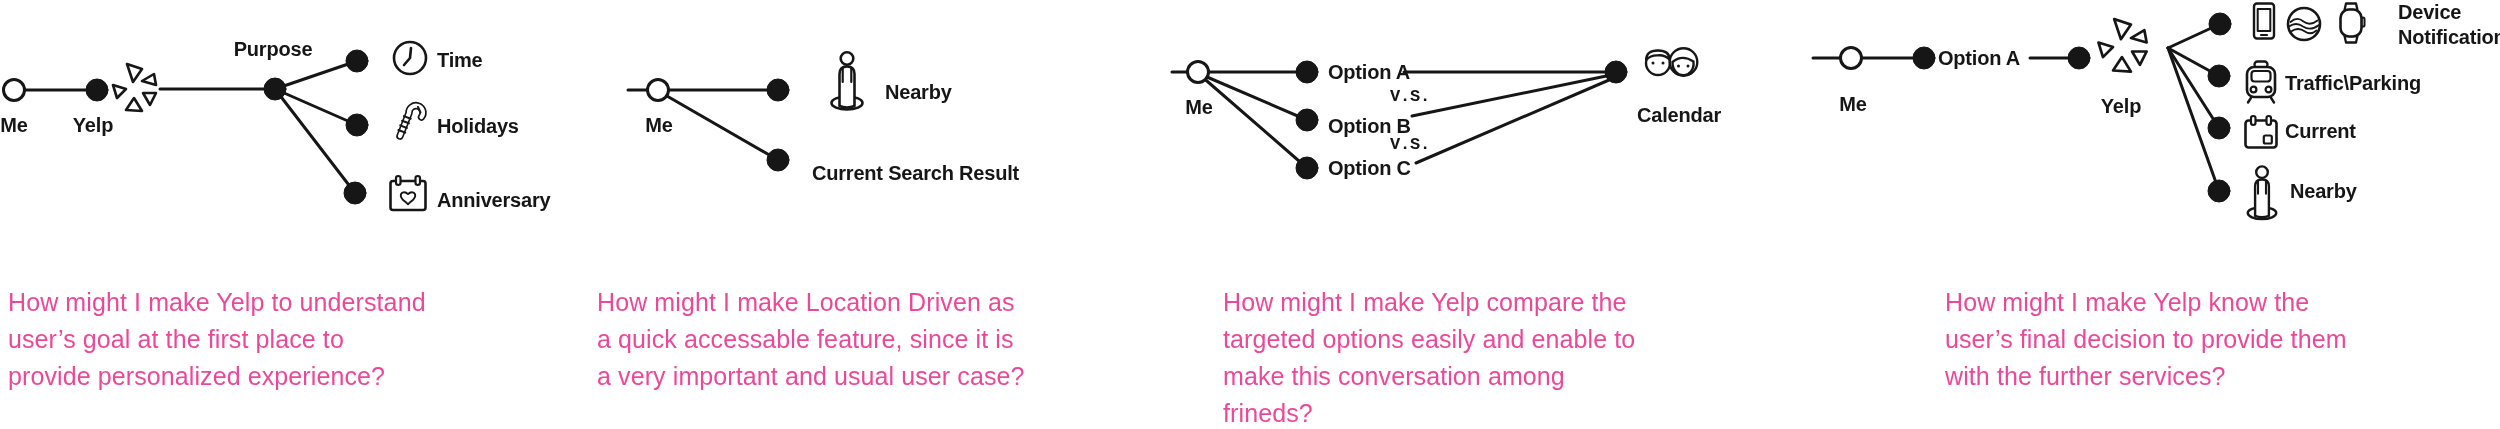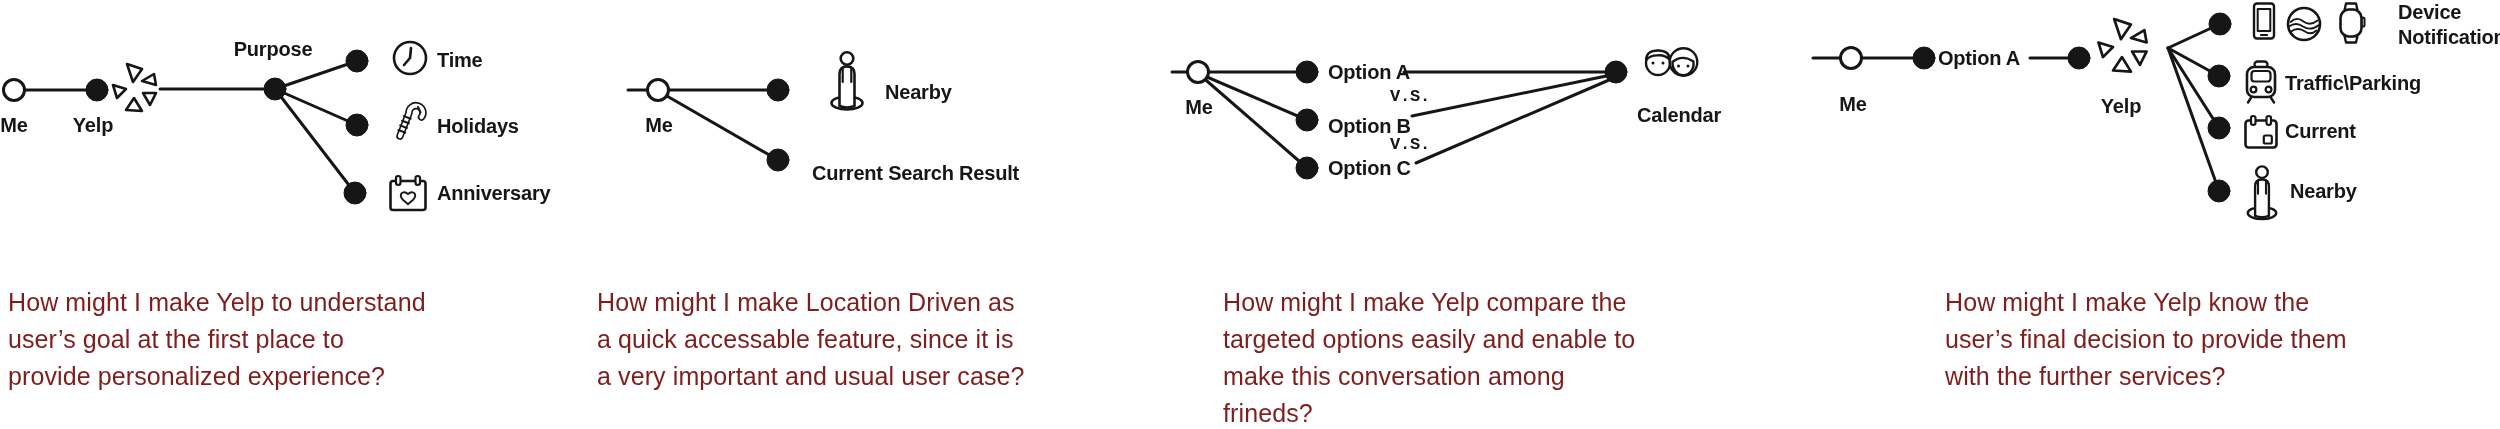--- a/index.html
+++ b/index.html
@@ -10,21 +10,21 @@
   svg.diagram{position:absolute;left:0;top:0;}
   .lbl{
     position:absolute;font-weight:700;font-size:20px;line-height:21px;
     color:#161616;white-space:nowrap;letter-spacing:-0.2px;
   }
   .lbl.ctr{transform:translateX(-50%);}
   .lbl.small{font-size:17px;line-height:17px;font-family:Liberation Mono, monospace;}
   .lbl.multi{white-space:pre-line;line-height:25px;}
   .q{
     position:absolute;top:284px;width:480px;font-size:25px;line-height:37px;
-    font-weight:400;color:#7f1d1d;white-space:pre-line;letter-spacing:0.1px;
+    font-weight:400;color:#ec4899;white-space:pre-line;letter-spacing:0.1px;
   }
 </style>
 </head>
 <body>
 
 <svg class="diagram" width="2500" height="429" viewBox="0 0 2500 429" stroke-linecap="round" stroke-linejoin="round">
 
   <g stroke="#161616">
     <line x1="24" y1="90" x2="86" y2="90" stroke-width="3"></line>
     <line x1="160" y1="89" x2="268" y2="89" stroke-width="3"></line>
@@ -176,21 +176,21 @@
       <circle cy="-20.5" r="6.3" fill="#ffffff" stroke-width="2.6"></circle>
     </g>
   </g>
 </svg>
 
 <div class="lbl ctr" style="left:14px;top:115px">Me</div>
 <div class="lbl ctr" style="left:93px;top:115px">Yelp</div>
 <div class="lbl ctr" style="left:273px;top:39px">Purpose</div>
 <div class="lbl" style="left:437px;top:50px">Time</div>
 <div class="lbl" style="left:437px;top:116px">Holidays</div>
-<div class="lbl" style="left:437px;top:183px">Anniversary</div>
+<div class="lbl" style="left:437px;top:190px">Anniversary</div>
 <div class="q" style="left:8px">How might I make Yelp to understand
 user’s goal at the first place to
 provide personalized experience?</div>
 
 <div class="lbl ctr" style="left:659px;top:115px">Me</div>
 <div class="lbl" style="left:885px;top:82px">Nearby</div>
 <div class="lbl" style="left:812px;top:163px">Current Search Result</div>
 <div class="q" style="left:597px">How might I make Location Driven as
 a quick accessable feature, since it is
 a very important and usual user case?</div>

